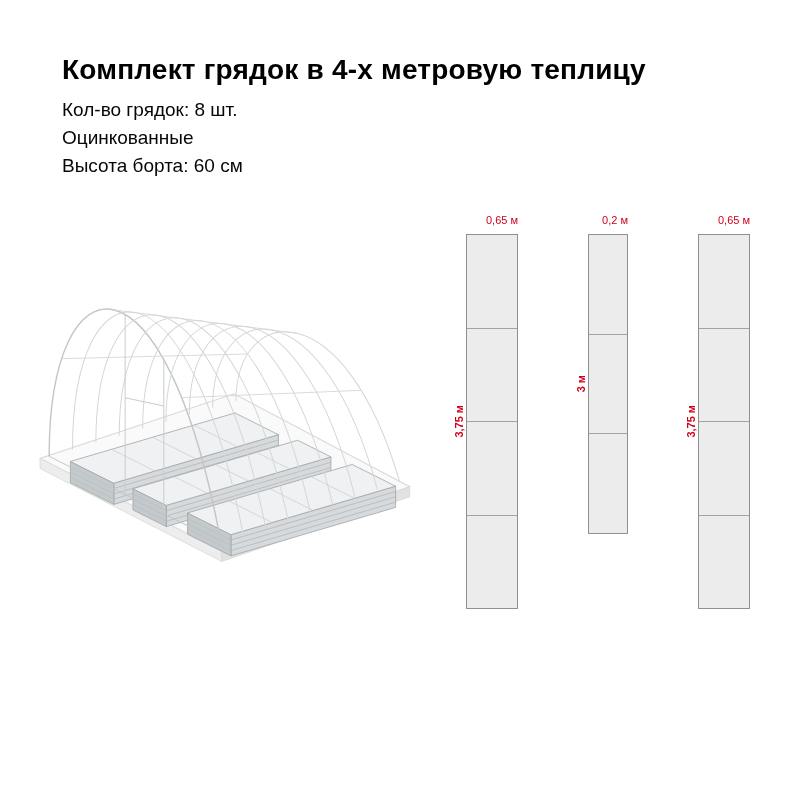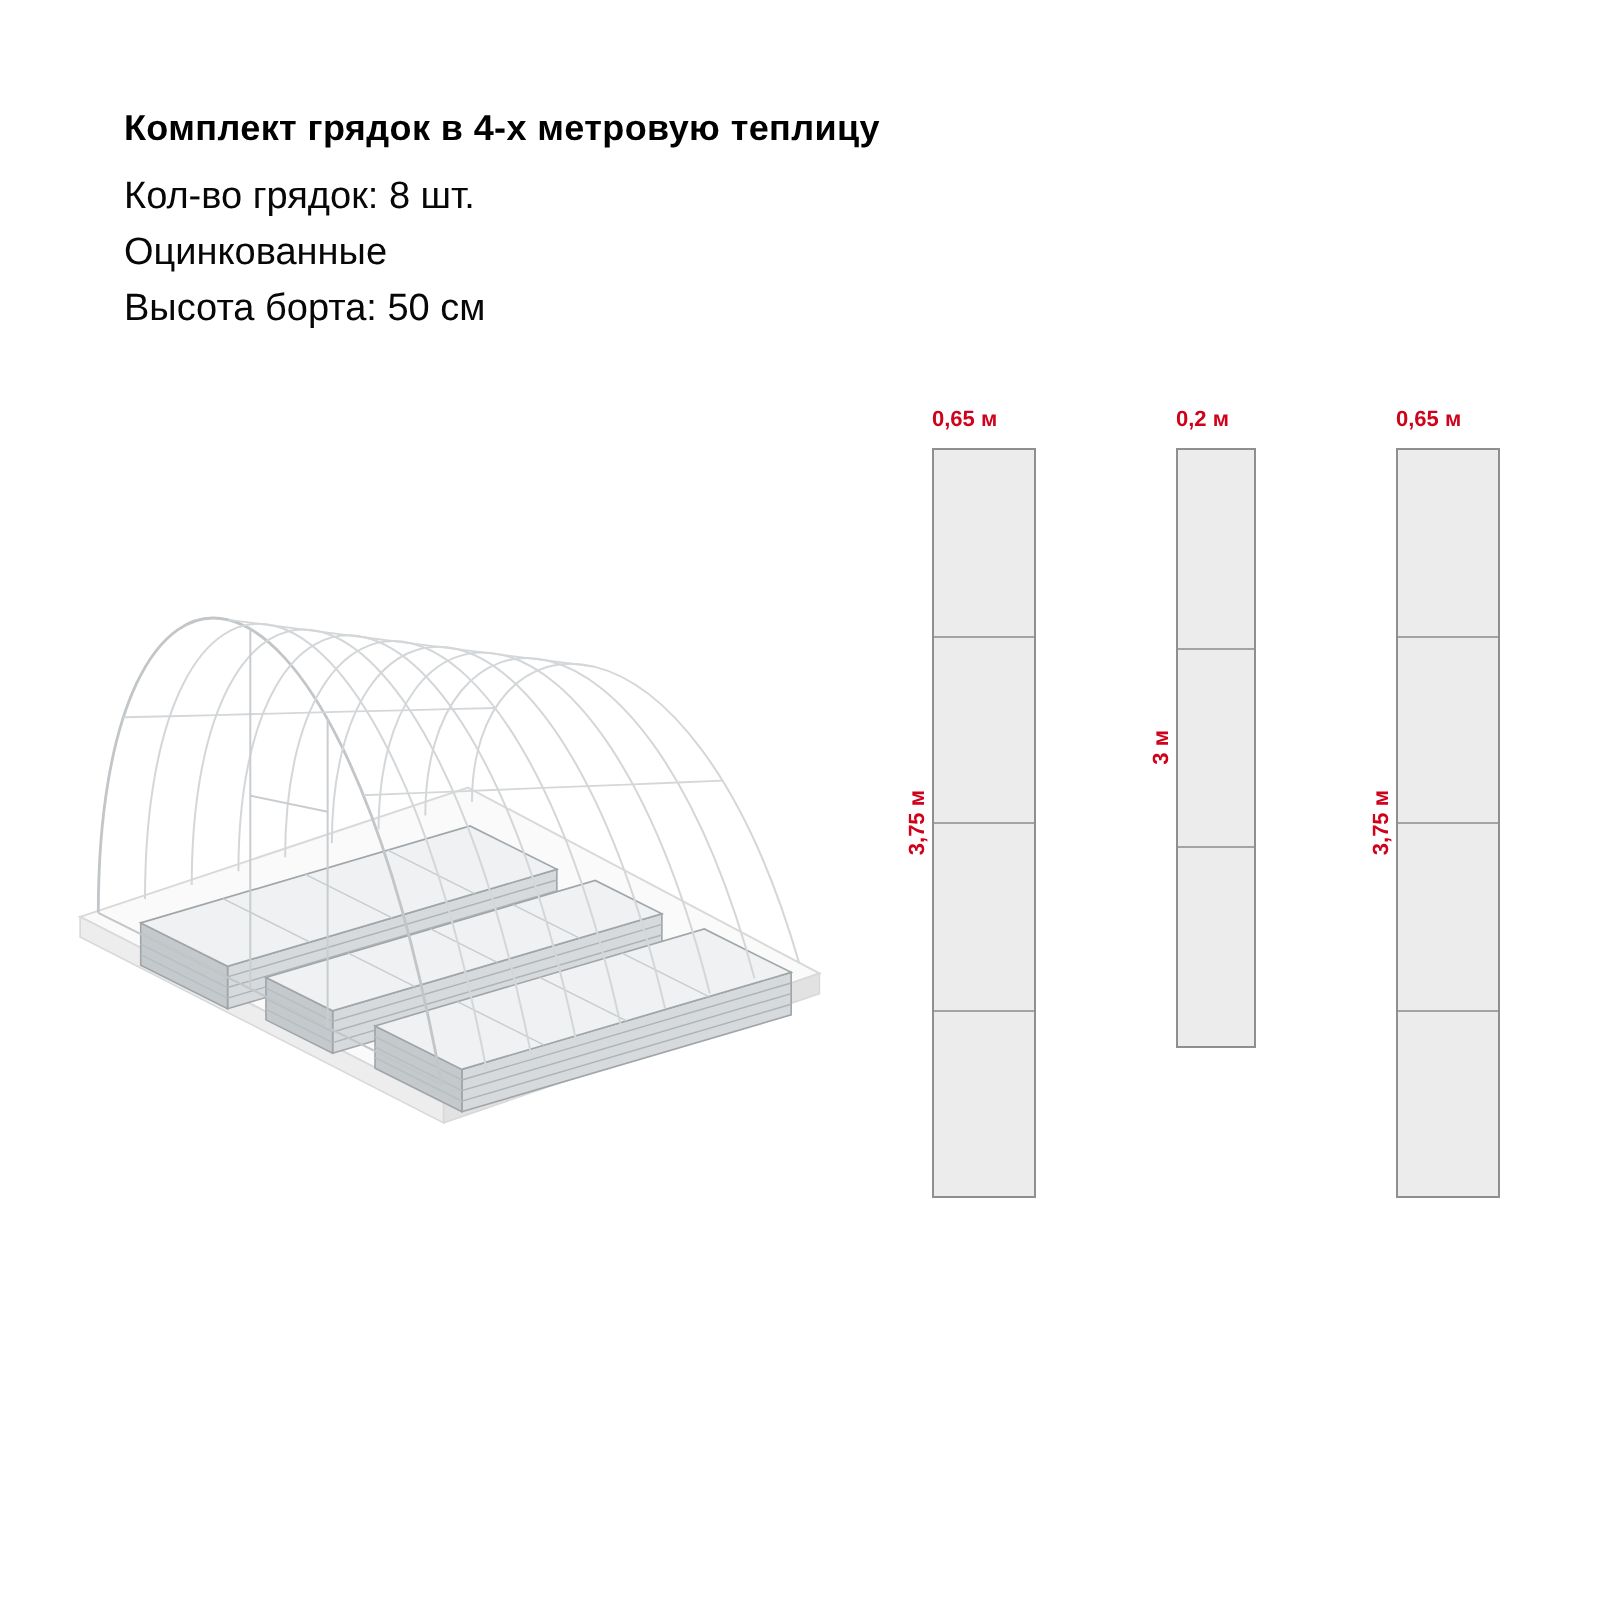--- a/index.html
+++ b/index.html
@@ -1,42 +1,42 @@
 <!DOCTYPE html>
 <html><head>
 <meta charset="utf-8">
 <style>
   html,body{margin:0;padding:0;}
   body{width:800px;height:800px;background:#ffffff;font-family:"Liberation Sans",sans-serif;position:relative;overflow:hidden;}
 
   .header{position:absolute;left:62px;top:54px;}
-  .title{font-size:18px;font-weight:700;color:#000;margin:0 0 10px 0;letter-spacing:.2px;}
+  .title{font-size:28px;font-weight:700;color:#000;margin:0 0 10px 0;letter-spacing:.2px;}
   .spec{font-size:19px;color:#070707;line-height:28px;}
 
   .illustration{position:absolute;left:34px;top:244px;width:404px;height:344px;}
   .illustration svg{display:block;}
 
   .diagram{position:absolute;left:452px;top:202px;display:flex;gap:56px;align-items:flex-start;--accent:#d0021b;}
   .bed-col{display:flex;flex-direction:column;}
-  .bed-width-label{color:var(--accent);font-size:11px;font-weight:700;text-align:left;margin:2px 0 8px 14px;white-space:nowrap;}
+  .bed-width-label{color:var(--accent);font-size:11px;font-weight:400;text-align:right;margin:12px 0 8px 14px;white-space:nowrap;}
   .bed-row{display:flex;align-items:stretch;}
   .label-col{width:14px;display:flex;align-items:center;justify-content:center;}
   .bed-height-label{color:var(--accent);font-size:11px;font-weight:700;writing-mode:vertical-rl;transform:rotate(180deg);white-space:nowrap;}
   .bed-bar{display:flex;flex-direction:column;background:#ececec;border:1px solid #8f8f8f;box-sizing:border-box;}
   .bed-seg{flex:1;border-top:1px solid #a3a3a3;}
   .bed-seg:first-child{border-top:none;}
 </style>
 </head>
 <body>
 
 <div class="header">
   <h1 class="title">Комплект грядок в 4-х метровую теплицу</h1>
   <div class="spec">Кол-во грядок: 8 шт.</div>
   <div class="spec">Оцинкованные</div>
-  <div class="spec">Высота борта: 50 см</div>
+  <div class="spec">Высота борта: 60 см</div>
 </div>
 
 <div class="illustration">
   <svg id="gh-svg" viewBox="0 0 400 340" width="404" height="344">
       <polygon points="6,212 186,304 372,240 198,148" fill="#fafafa" stroke="#d9d9d9" stroke-width="1"></polygon>
       <polygon points="6,212 186,304 186,314 6,222" fill="#ededed" stroke="#d9d9d9" stroke-width="0.8"></polygon>
       <polygon points="186,304 372,240 372,250 186,314" fill="#e2e2e2" stroke="#d9d9d9" stroke-width="0.8"></polygon>
       <polygon points="79.0,236.5 242.0,188.5 242.0,209.5 79.0,257.5" fill="#d7dadc" stroke="#9fa5a8" stroke-width="0.8"></polygon>
       <polygon points="36.0,215.0 79.0,236.5 79.0,257.5 36.0,236.0" fill="#c4c9cc" stroke="#9fa5a8" stroke-width="0.8"></polygon>
       <polygon points="36.0,215.0 199.0,167.0 242.0,188.5 79.0,236.5" fill="#eff1f2" stroke="#9fa5a8" stroke-width="0.8"></polygon>

